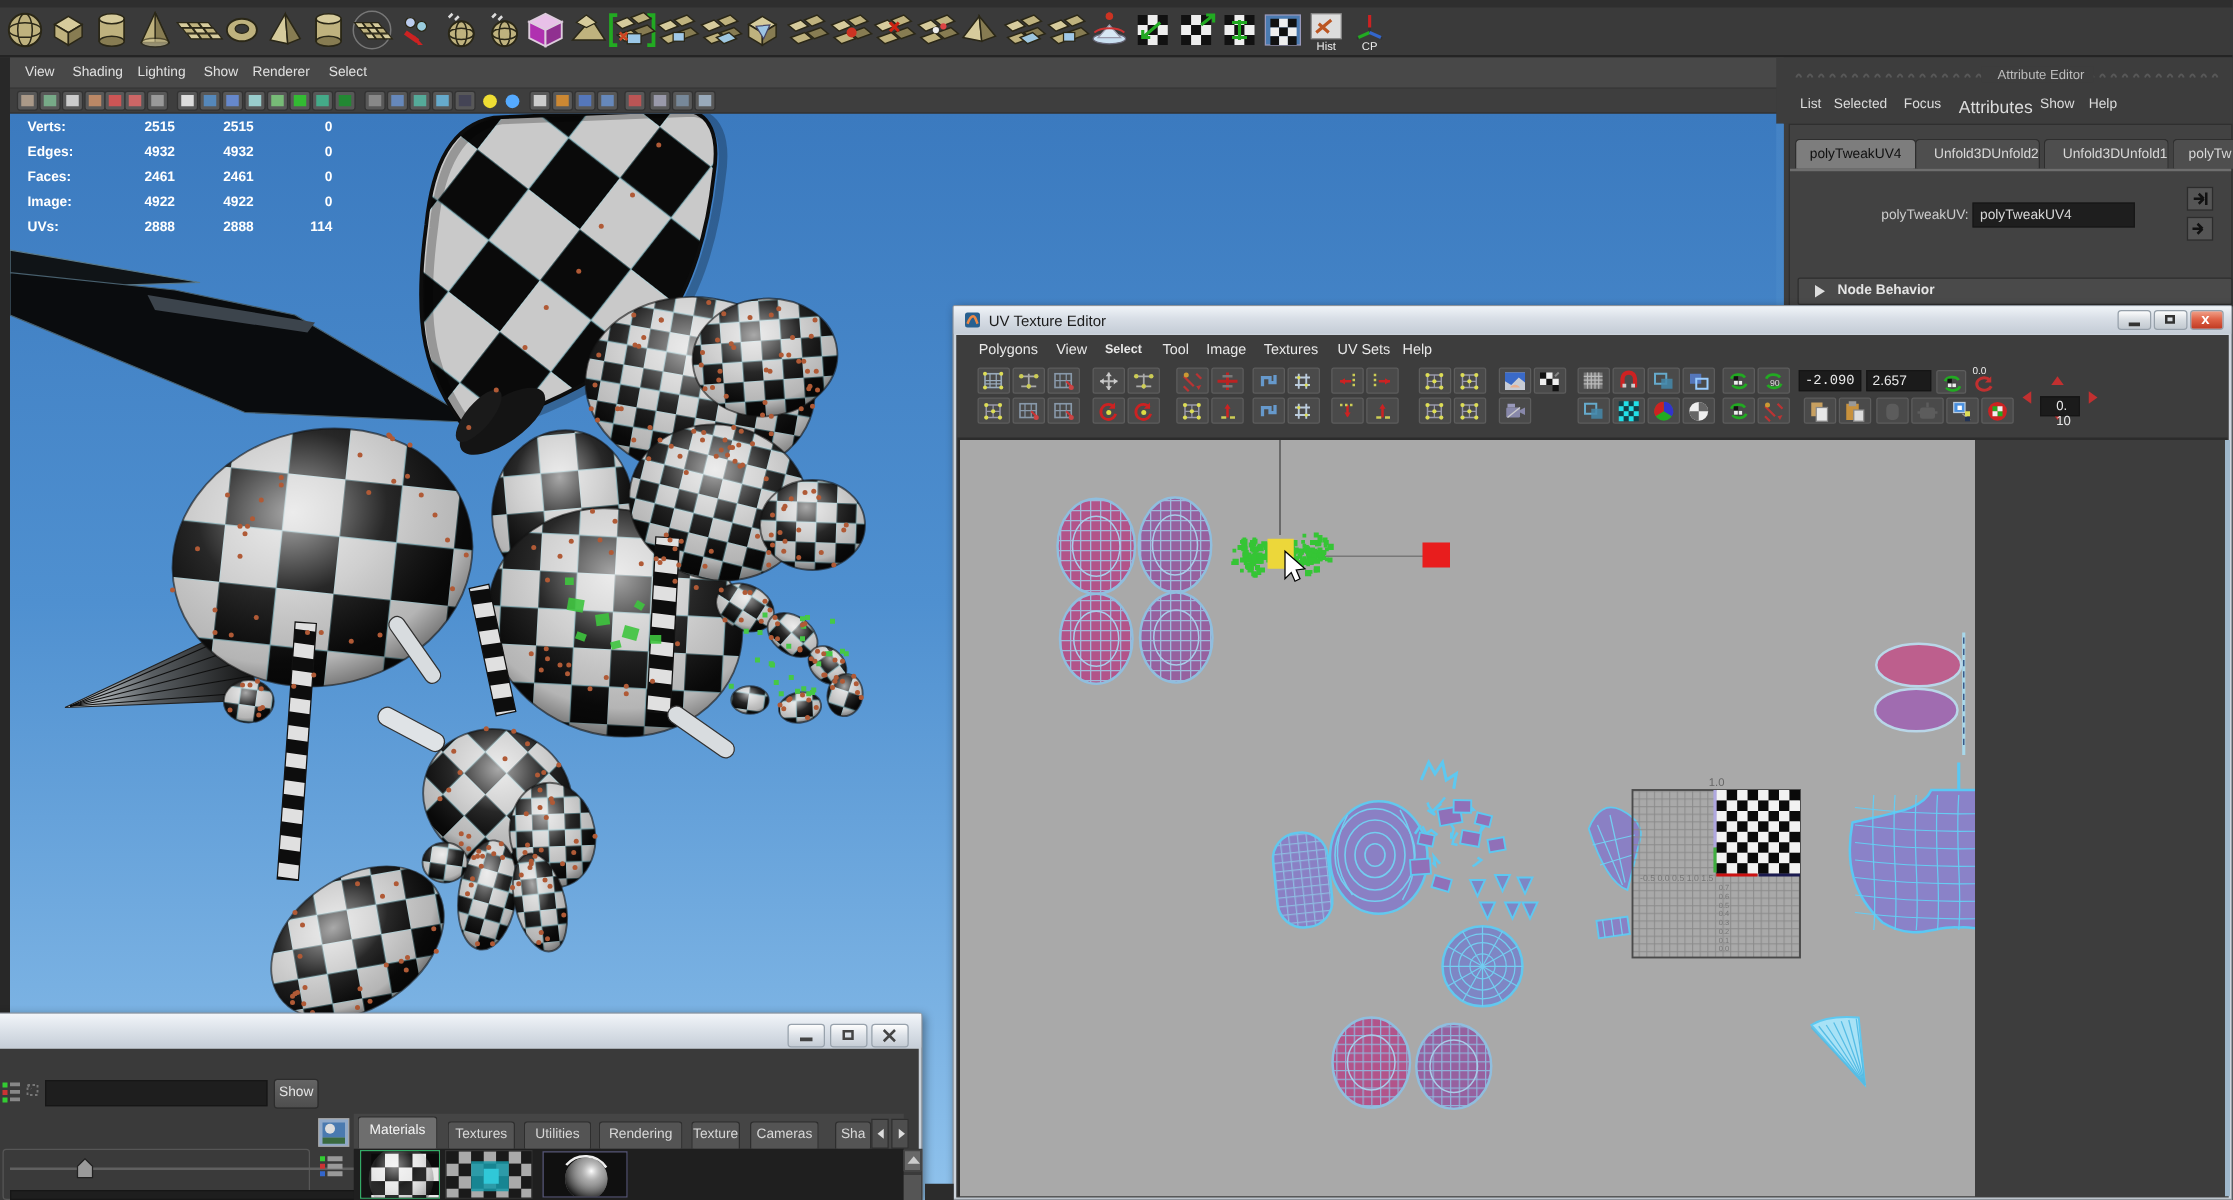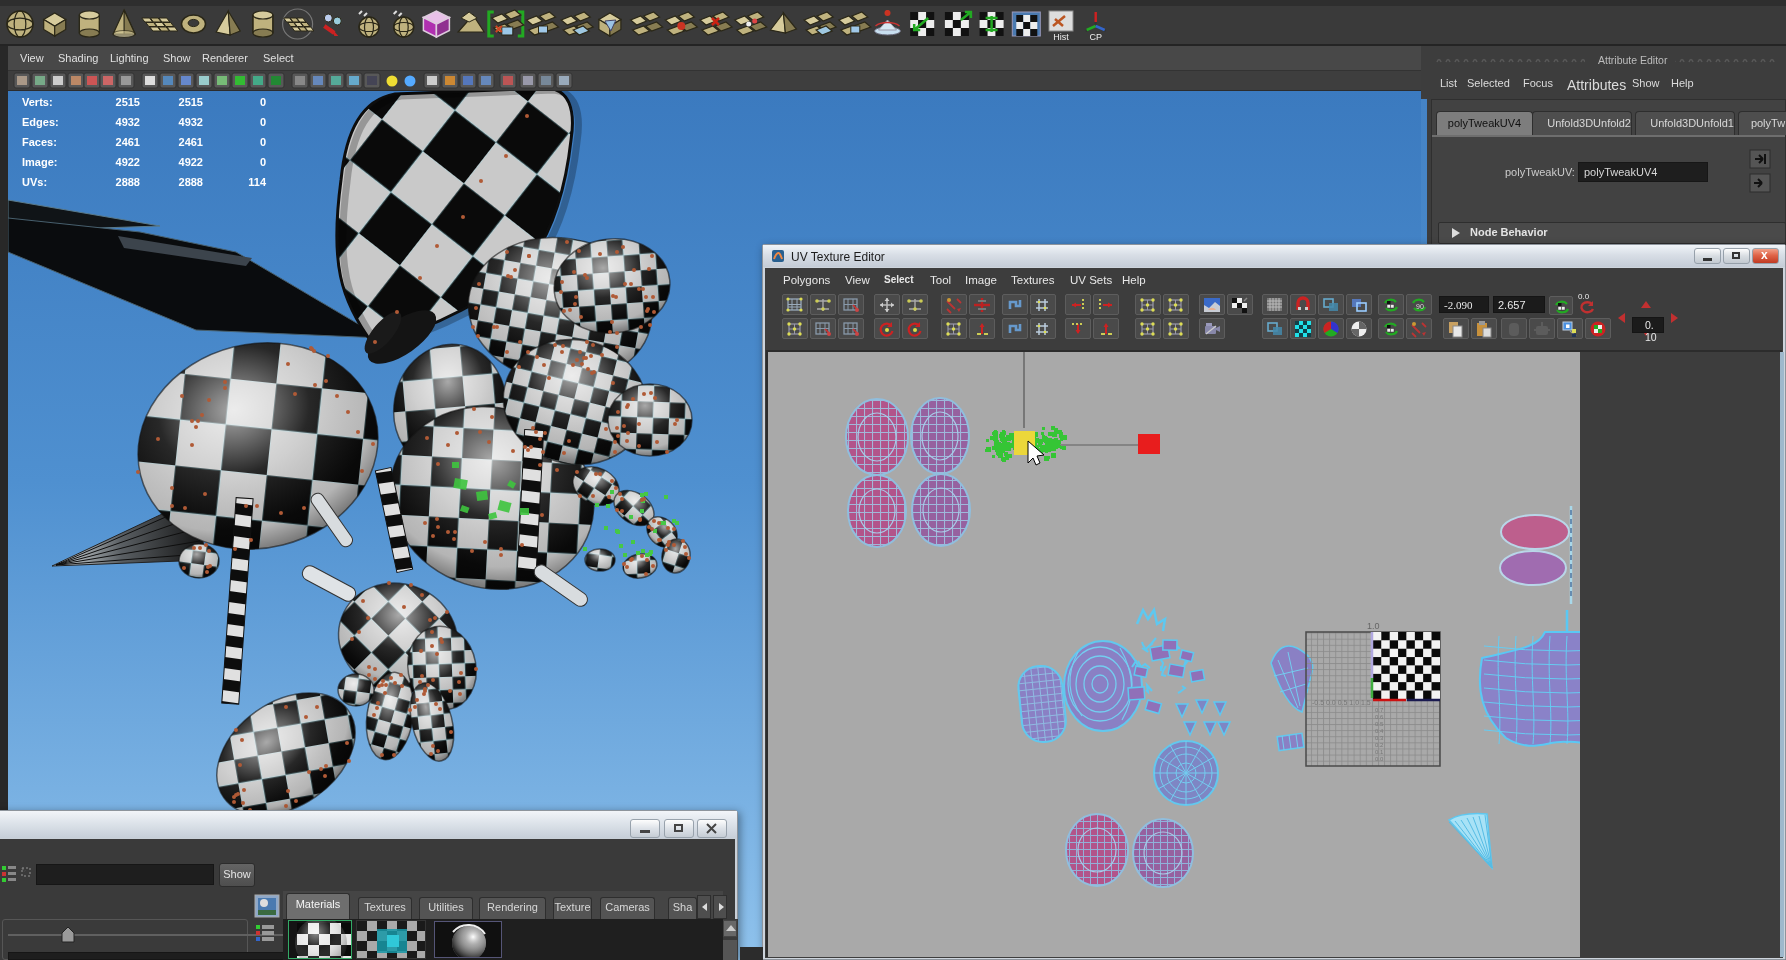--- a/index.html
+++ b/index.html
@@ -1268,21 +1268,21 @@
 <div style="position:absolute;left:1585px;top:318px;width:26px;height:21px;background:#4a4a4a;border:1px solid #5d5d5d;border-radius:2px;overflow:hidden">
     <div style="position:absolute;left:2px;top:1px"><svg width="20" height="18">
         <circle cx="10" cy="9" r="7.5" fill="#c22"></circle>
         <rect x="6" y="5" width="4" height="4" fill="#2a2"></rect>
         <rect x="10" y="9" width="4" height="4" fill="#2a2"></rect>
         <rect x="10" y="5" width="4" height="4" fill="#eee"></rect>
         <rect x="6" y="9" width="4" height="4" fill="#eee"></rect>
       </svg></div>
   </div>
 <div style="position:absolute;left:1439px;top:296px;width:50px;height:17px;background:#1b1b1b;border:1px solid #151515">
-    <div style="font-size:11px;color:#e8e8e8;padding:2px 0 0 4px;font-family:Liberation Serif, serif">-2.090</div>
+    <div style="font-size:11px;color:#e8e8e8;padding:2px 0 0 4px;font-family:Liberation Mono, monospace">-2.090</div>
   </div>
 <div style="position:absolute;left:1493px;top:296px;width:52px;height:17px;background:#1b1b1b;border:1px solid #151515">
     <div style="font-size:11px;color:#e8e8e8;padding:2px 0 0 4px;font-family:'Liberation Sans'">2.657</div>
   </div>
 <div style="position:absolute;left:1549px;top:296px;width:24px;height:19px;background:#4a4a4a;border:1px solid #5d5d5d;border-radius:2px;overflow:hidden">
     <div style="position:absolute;left:2px;top:1px"><svg width="20" height="18">
         <path d="M4 7a6 4.5 0 0 1 11 -1M16 11a6 4.5 0 0 1 -11 1" fill="none" stroke="#2a2" stroke-width="2.2"></path>
         <rect x="6" y="5" width="3.5" height="3.5" fill="#111"></rect>
         <rect x="9.5" y="8.5" width="3.5" height="3.5" fill="#eee" stroke="#333" stroke-width="0.5"></rect>
         <rect x="6" y="8.5" width="3.5" height="3.5" fill="#eee" stroke="#333" stroke-width="0.5"></rect>

